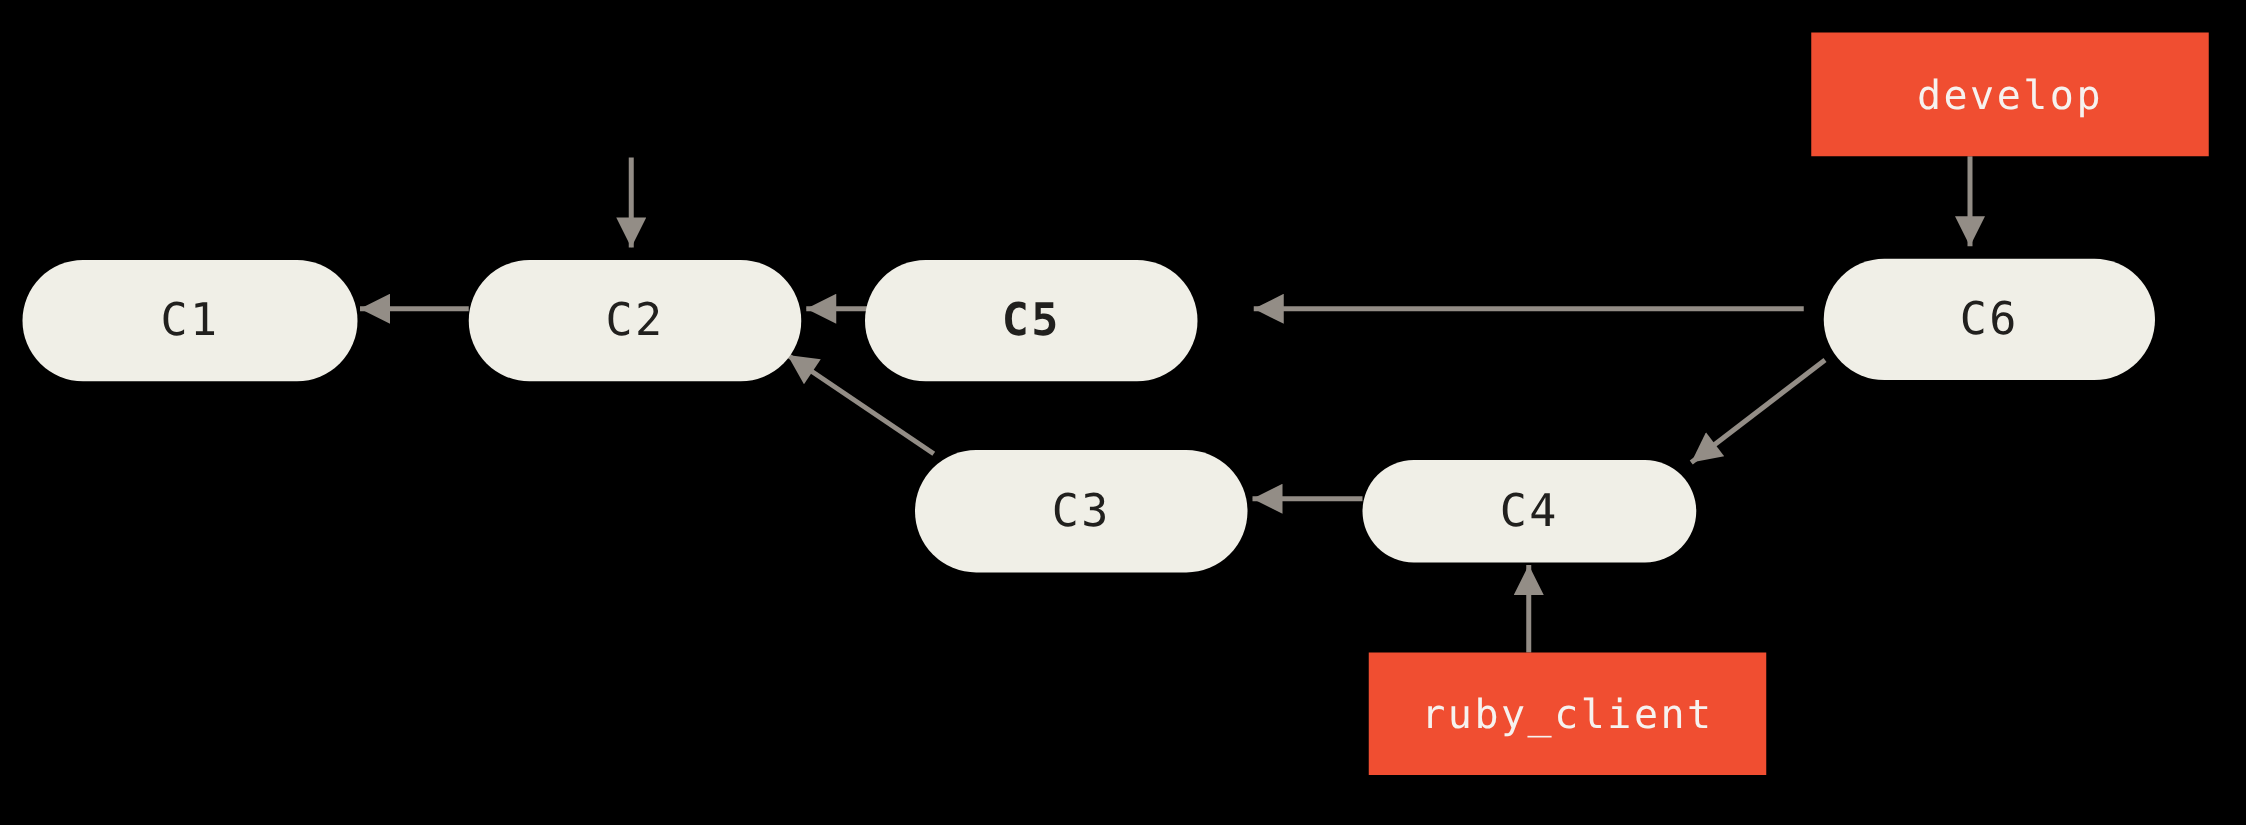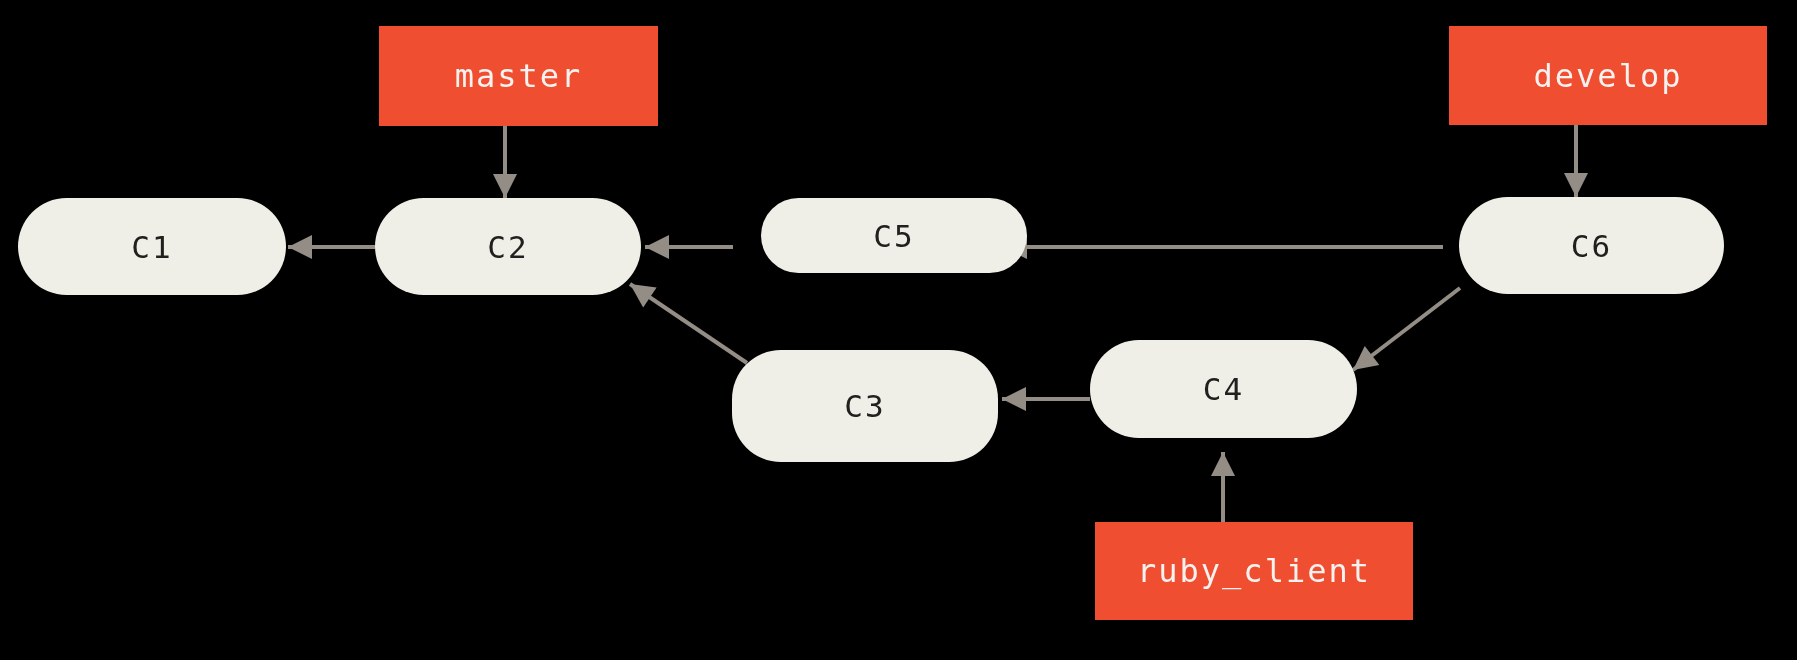--- a/index.html
+++ b/index.html
@@ -17,38 +17,39 @@
     background:var(--background);
     overflow:hidden;
     font-family:"DejaVu Sans Mono","Liberation Mono",monospace;
   }
   .commit{
     position:absolute;
     background:var(--commit-fill);
     border-radius:49px;
     display:flex;align-items:center;justify-content:center;
     color:var(--commit-text);
-    font-size:31px;
+    font-size:36px;
     letter-spacing:2px;
+    margin-top:10px;
   }
   .branch{
     position:absolute;
     background:var(--branch-fill);
     display:flex;align-items:center;justify-content:center;
     color:var(--branch-text);
     font-size:32px;
     letter-spacing:2px;
   }
   
   .c1{left:18px;  top:198px; width:268px; height:97px;}
   .c2{left:375px; top:198px; width:266px; height:97px;text-align:right;}
-  .c5{left:761px; top:198px; width:266px; height:75px;}
+  .c5{left:692px; top:198px; width:266px; height:97px;font-weight:bold;}
   .c6{left:1459px;top:197px; width:265px; height:97px;}
-  .c3{left:732px; top:350px; width:266px; height:112px;}
-  .c4{left:1090px;top:340px; width:267px; height:98px;}
+  .c3{left:732px; top:350px; width:266px; height:98px;}
+  .c4{left:1090px;top:358px; width:267px; height:82px;}
   .b-master{left:379px;  top:26px;  width:279px; height:100px;}
   .b-develop{left:1449px;top:26px;  width:318px; height:99px;}
   .b-ruby{left:1095px;   top:522px; width:318px; height:98px;}
   #edges{position:absolute;left:0;top:0;width:1797px;height:660px;}
   #edges line{stroke:var(--arrow);stroke-width:4;}
 </style>
 </head>
 <body>
 
 <div id="stage">
@@ -70,17 +71,16 @@
     <line x1="1223" y1="522" x2="1223" y2="452" marker-end="url(#ah)"></line>
   </svg>
 
   <div class="commit c1">C1</div>
   <div class="commit c2">C2</div>
   <div class="commit c5">C5</div>
   <div class="commit c6">C6</div>
   <div class="commit c3">C3</div>
   <div class="commit c4">C4</div>
 
-  <div class="branch b-master">master</div>
   <div class="branch b-ruby">ruby_client</div>
   <div class="branch b-develop">develop</div>
 
 </div>
 
 </body></html>

